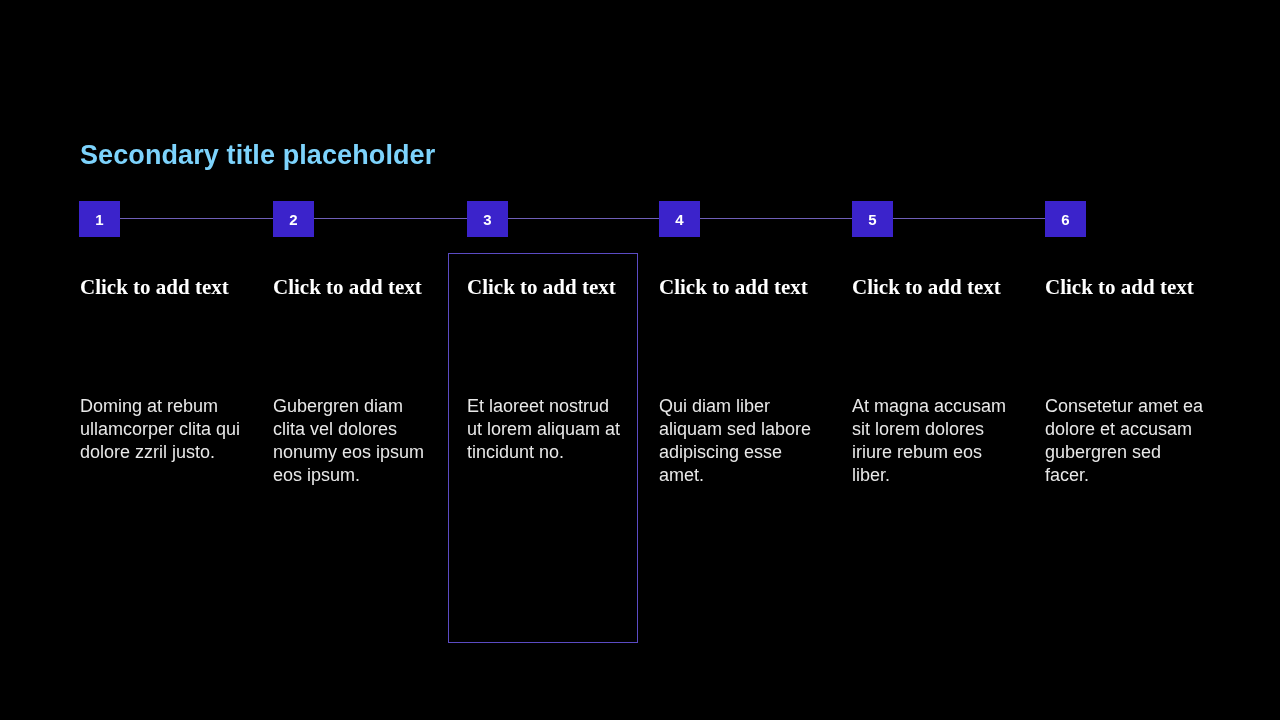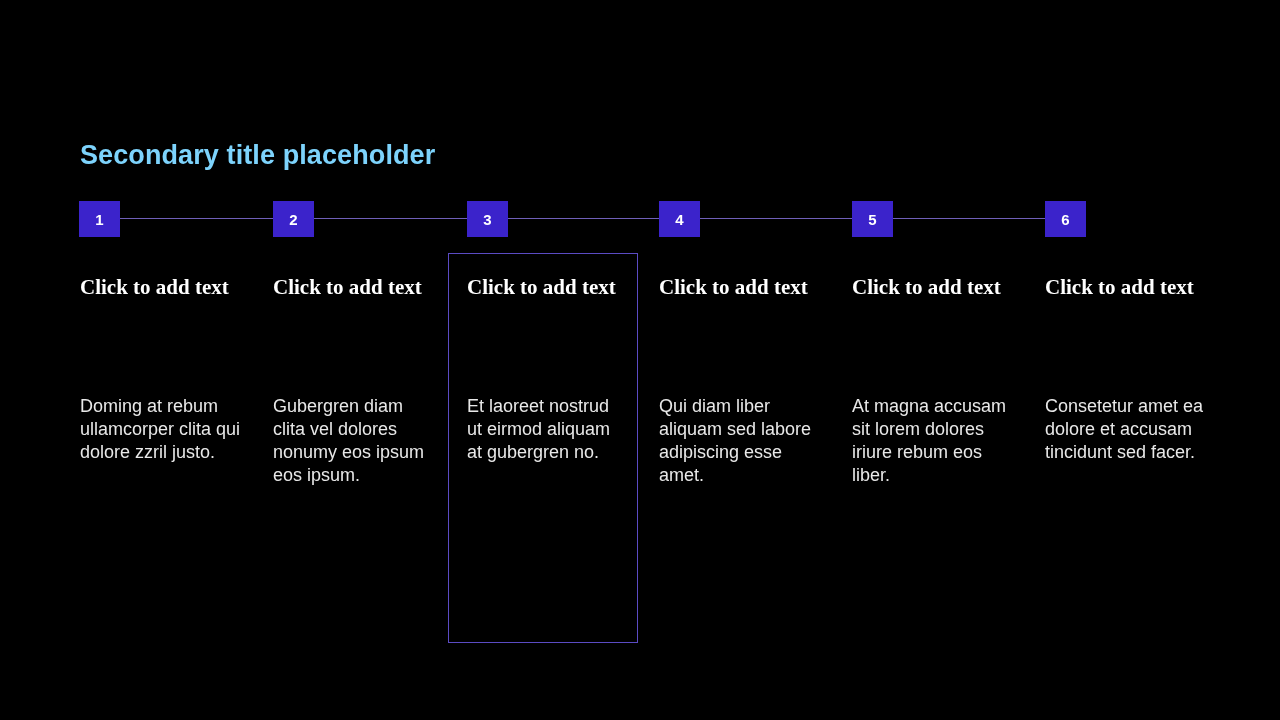--- a/index.html
+++ b/index.html
@@ -153,33 +153,33 @@
     <div class="col-body">Doming at rebum ullamcorper clita qui dolore zzril justo.</div>
   </div>
 
   <div class="column" style="left:273px;">
     <div class="col-heading">Click to add text</div>
     <div class="col-body">Gubergren diam clita vel dolores nonumy eos ipsum eos ipsum.</div>
   </div>
 
   <div class="column" style="left:467px;">
     <div class="col-heading">Click to add text</div>
-    <div class="col-body">Et laoreet nostrud ut eirmod aliquam at gubergren no.</div>
+    <div class="col-body">Et laoreet nostrud ut lorem aliquam at tincidunt no.</div>
   </div>
 
   <div class="column" style="left:659px;">
     <div class="col-heading">Click to add text</div>
     <div class="col-body">Qui diam liber aliquam sed labore adipiscing esse amet.</div>
   </div>
 
   <div class="column" style="left:852px;">
     <div class="col-heading">Click to add text</div>
     <div class="col-body">At magna accusam sit lorem dolores iriure rebum eos liber.</div>
   </div>
 
   <div class="column" style="left:1045px;">
     <div class="col-heading">Click to add text</div>
-    <div class="col-body">Consetetur amet ea dolore et accusam tincidunt sed facer.</div>
+    <div class="col-body">Consetetur amet ea dolore et accusam gubergren sed facer.</div>
   </div>
 
   <div id="selection-box"></div>
 
 </div>
 
 </body></html>

